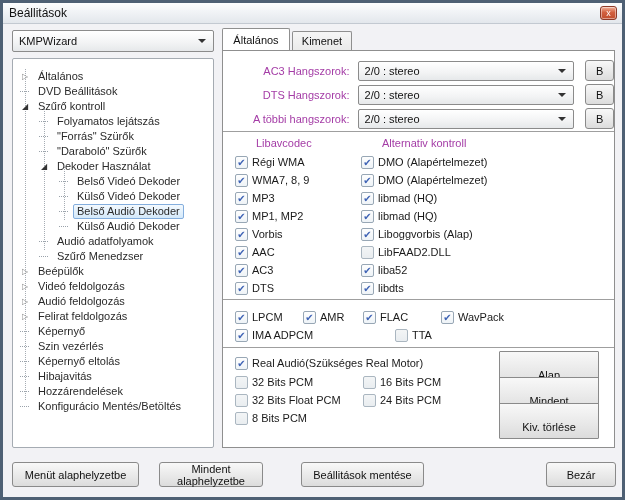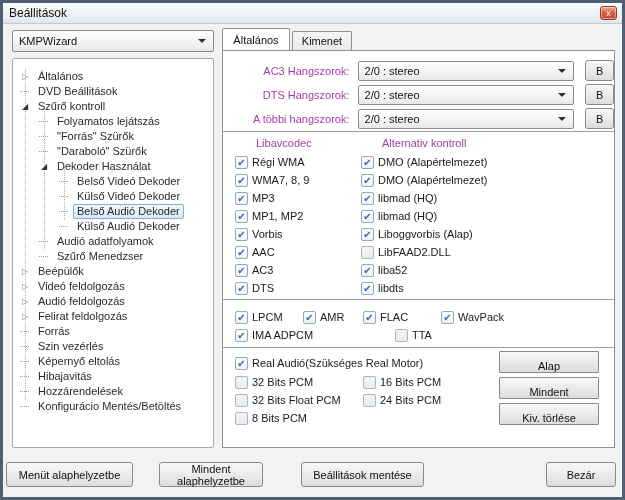--- a/index.html
+++ b/index.html
@@ -58,21 +58,21 @@
   .cb{flex:0 0 auto;width:13px;height:13px;margin-right:4px;border:1px solid #98a7b5;border-radius:2px;
     background:linear-gradient(#fefefe,#eef3f7);font-size:10px;line-height:11px;text-align:center;color:#3f63b5;}
   .cb.off{background:linear-gradient(#f3f5f6,#e9edf0);border-color:#aab6c0;color:transparent;}
   .cbl{font-size:11px;color:#1a1a1a;}
 
   .grid{position:absolute;left:12px;right:0;}
   .grow{display:flex;height:18px;}
   .gcell{flex:0 0 auto;overflow:visible;}
 
   .pbtn{position:absolute;left:276px;width:100px;height:22px;border:1px solid #8a8a8a;border-radius:1px;font-size:11px;color:#111;
-    background:linear-gradient(#f8f8f8,#e9e9e9 55%,#dcdcdc);padding:8px;}
+    background:linear-gradient(#f8f8f8,#e9e9e9 55%,#dcdcdc);padding:17px;}
 
   .bottombar .abtn{position:absolute;top:438px;height:25px;border:1px solid #8a8a8a;border-radius:3px;font-size:11px;color:#111;
     background:linear-gradient(#f8f8f8,#e9e9e9 55%,#dcdcdc);padding:0;}
 </style>
 </head>
 <body>
 
 <div class="window">
   <div class="titlebar">
     <span class="title">Beállitások</span>
@@ -99,21 +99,21 @@
         <div class="titem lvl2"><span class="joint"></span><span class="tlabel">Belső Videó Dekoder</span></div>
         <div class="titem lvl2"><span class="joint"></span><span class="tlabel">Külső Videó Dekoder</span></div>
         <div class="titem lvl2"><span class="joint"></span><span class="tlabel selected">Belső Audió Dekoder</span></div>
         <div class="titem lvl2"><span class="joint"></span><span class="tlabel">Külső Audió Dekoder</span></div>
         <div class="titem lvl1"><span class="joint"></span><span class="tlabel">Audió adatfolyamok</span></div>
         <div class="titem lvl1"><span class="joint"></span><span class="tlabel">Szűrő Menedzser</span></div>
         <div class="titem lvl0"><span class="exp collapsed">▷</span><span class="tlabel">Beépülők</span></div>
         <div class="titem lvl0"><span class="exp collapsed">▷</span><span class="tlabel">Videó feldolgozás</span></div>
         <div class="titem lvl0"><span class="exp collapsed">▷</span><span class="tlabel">Audió feldolgozás</span></div>
         <div class="titem lvl0"><span class="exp collapsed">▷</span><span class="tlabel">Felirat feldolgozás</span></div>
-        <div class="titem lvl0"><span class="joint"></span><span class="tlabel">Forrás</span></div>
+        <div class="titem lvl0"><span class="joint"></span><span class="tlabel">Képernyő</span></div>
         <div class="titem lvl0"><span class="joint"></span><span class="tlabel">Szin vezérlés</span></div>
         <div class="titem lvl0"><span class="joint"></span><span class="tlabel">Képernyő eltolás</span></div>
         <div class="titem lvl0"><span class="joint"></span><span class="tlabel">Hibajavitás</span></div>
         <div class="titem lvl0"><span class="joint"></span><span class="tlabel">Hozzárendelések</span></div>
         <div class="titem lvl0"><span class="joint"></span><span class="tlabel">Konfigurácio Mentés/Betöltés</span></div>
       </div>
 
     <div class="tab active">Általános</div>
     <div class="tab inactive">Kimenet</div>
 
@@ -316,20 +316,20 @@
             <div class="gcell" style="width: 120px;"></div>
           </div>
         </div>
 
       <button class="pbtn" style="top:300px;">Alap</button>
       <button class="pbtn" style="top:326px;">Mindent</button>
       <button class="pbtn" style="top:352px;">Kiv. törlése</button>
     </div>
 
     <div class="bottombar">
-      <button class="abtn" style="left:3px;width:127px;">Menüt alaphelyzetbe</button>
+      <button class="abtn" style="left:9px;width:127px;">Menüt alaphelyzetbe</button>
       <button class="abtn" style="left:156px;width:104px;">Mindent alaphelyzetbe</button>
       <button class="abtn" style="left:298px;width:123px;">Beállitások mentése</button>
       <button class="abtn" style="left:543px;width:70px;">Bezár</button>
     </div>
 
   </div>
 </div>
 
 </body></html>

